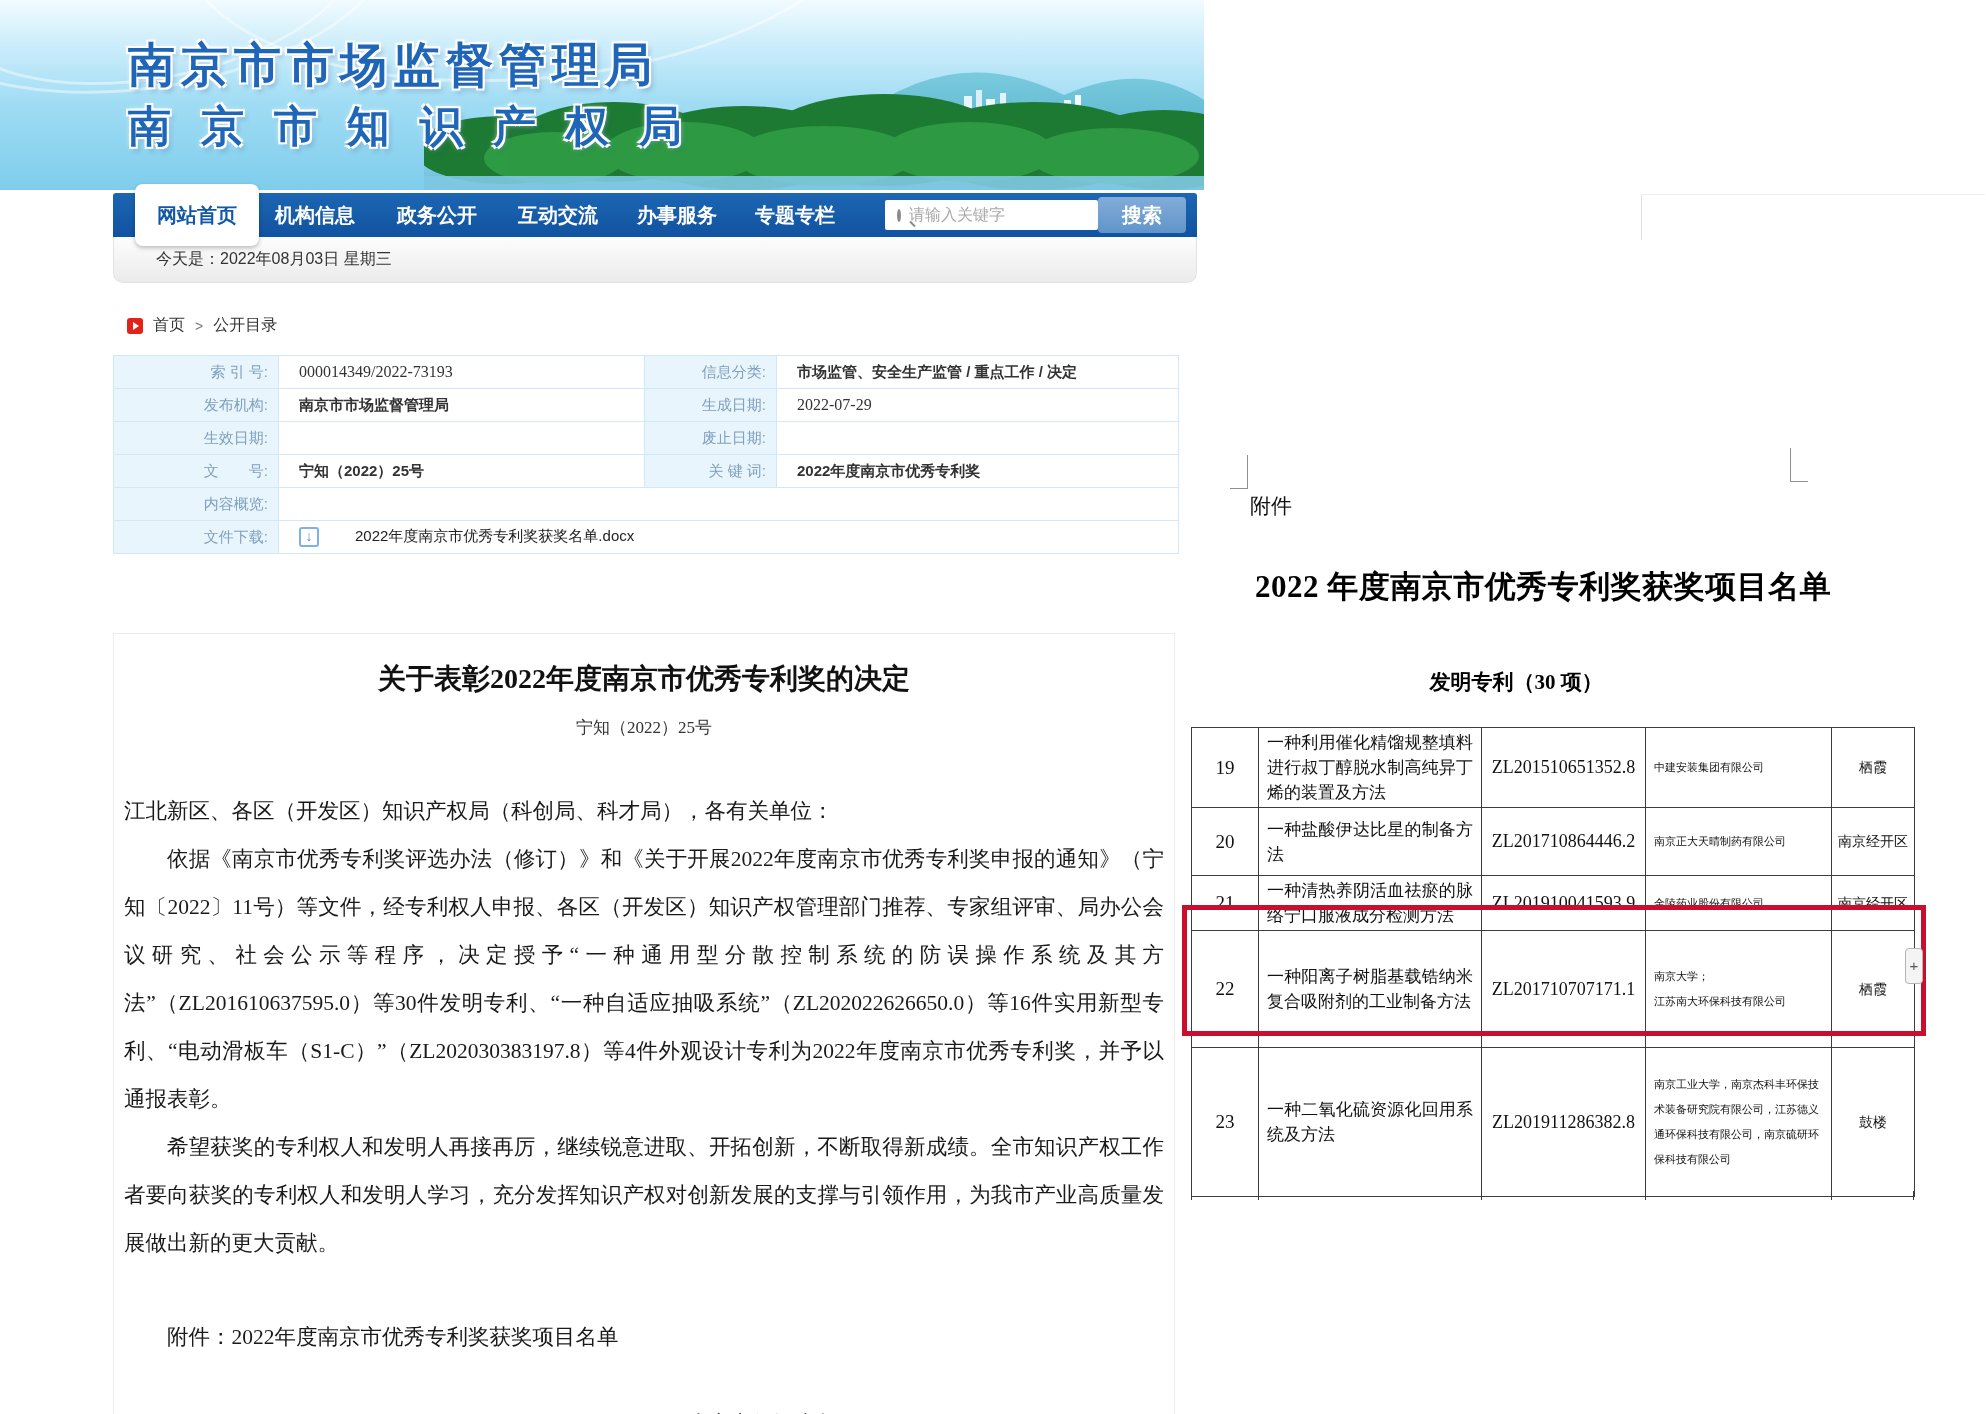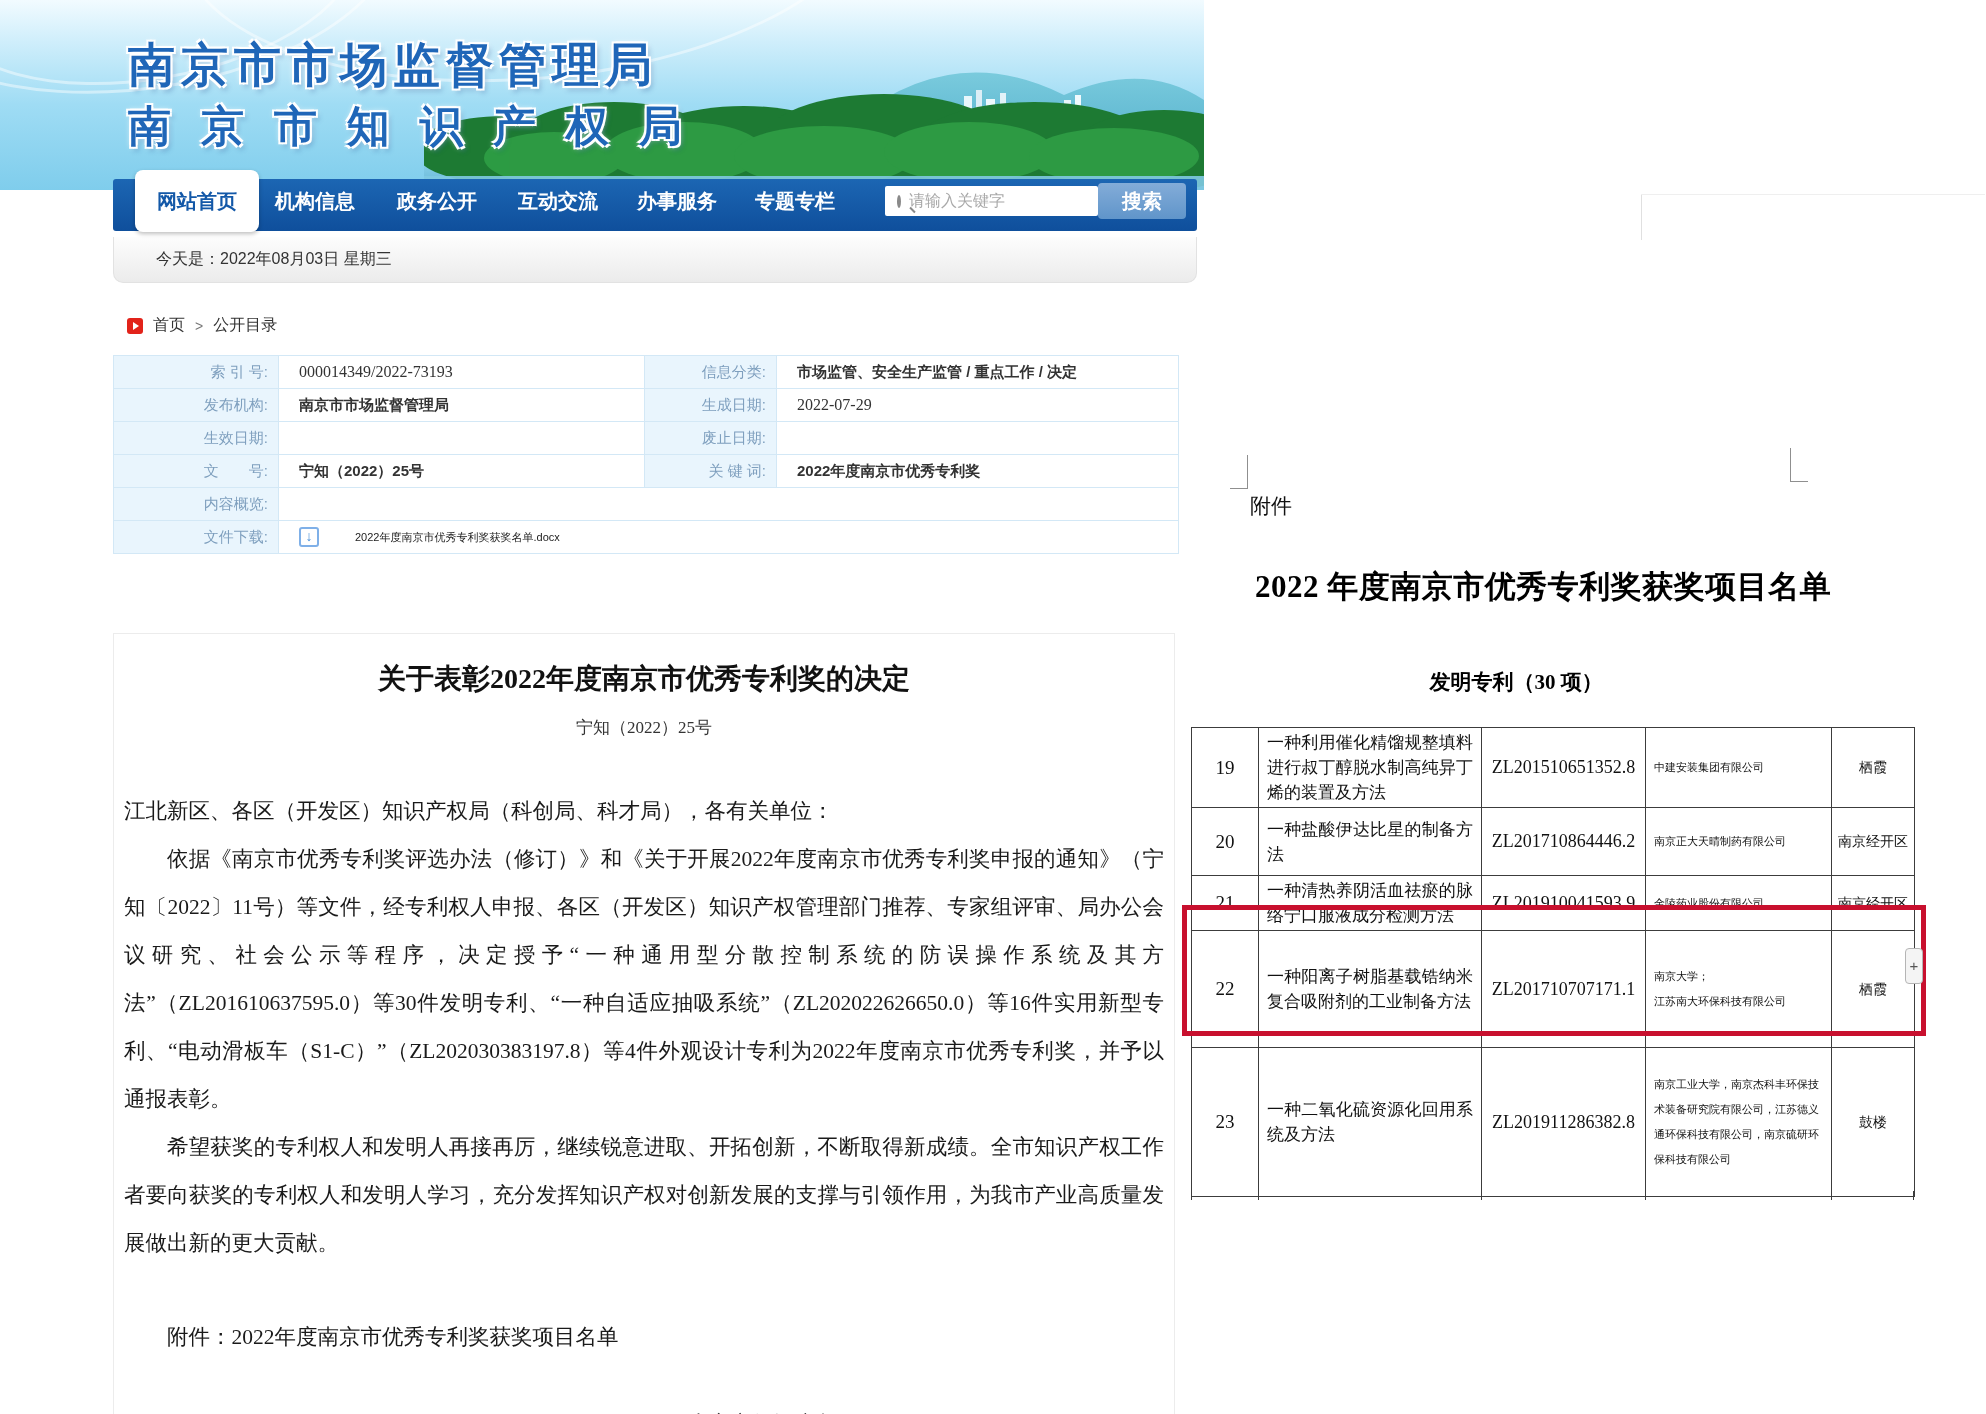--- a/index.html
+++ b/index.html
@@ -19,21 +19,21 @@
   .arc2 { width:700px; height:320px; left:180px; top:-240px; transform:rotate(-5deg); border-color:rgba(255,255,255,.35); }
   .arc3 { width:420px; height:200px; left:-60px; top:-120px; transform:rotate(-10deg); border-color:rgba(255,255,255,.3); }
   .banner-scenery { position:absolute; right:0; bottom:0; }
   .banner-text { position:absolute; left:128px; top:34px; color:#1f66b8; font-weight:bold; line-height:1.3;
     text-shadow:2px 2px 0 #fff,-2px -2px 0 #fff,2px -2px 0 #fff,-2px 2px 0 #fff,0 0 6px #fff,3px 4px 5px rgba(20,70,140,.35); }
   .banner-line1 { font-size:47px; letter-spacing:6px; }
   .banner-line2 { font-size:43px; letter-spacing:9px; margin-top:4px; }
 
   
   .nav {
-    position:absolute; left:113px; top:179px; width:1084px; height:52px;
+    position:absolute; left:113px; top:193px; width:1084px; height:52px;
     background:linear-gradient(180deg,#1c66b3 0%,#0f4f9c 100%);
     border-radius:3px;
   }
   .tab-active {
     position:absolute; left:22px; top:-9px; width:124px; height:62px; background:#fff;
     border-radius:8px; box-shadow:0 2px 4px rgba(0,0,0,.25);
     display:flex; align-items:center; justify-content:center;
     color:#1358a8; font-size:20px; font-weight:bold; z-index:3; cursor:pointer;
   }
   .nav-item { position:absolute; top:0; height:44px; line-height:44px; color:#fff; font-size:20px; font-weight:bold; cursor:pointer; }
@@ -69,21 +69,21 @@
   .crumb-link { cursor:pointer; }
 
   
   .meta-table { position:absolute; left:113px; top:355px; width:1065px; border-collapse:collapse; table-layout:fixed; }
   .meta-table td { border:1px solid #d3e8f6; height:33px; overflow:hidden; white-space:nowrap; }
   .meta-table td.lbl { background:#e9f5fd; color:#7e9fbe; text-align:right; padding-right:10px; font-size:15px; }
   .meta-table td.val { padding-left:20px; color:#333; font-weight:bold; font-size:15px; }
   .meta-table td.valn { font-weight:normal; font-family:"Liberation Serif",serif; font-size:16px; }
   .dl-icon { display:inline-block; width:20px; height:20px; border:2px solid #7fb0e8; border-radius:3px; position:relative; vertical-align:middle; margin-right:36px; }
   .dl-icon::after { content:"↓"; position:absolute; left:0; top:-1px; width:16px; text-align:center; color:#4a90d9; font-size:14px; font-weight:bold; }
-  .dl-name { font-weight:normal !important; color:#222; font-size:11px; cursor:pointer; }
+  .dl-name { font-weight:normal !important; color:#222; font-size:15px; cursor:pointer; }
 
   
   .article {
     position:absolute; left:113px; top:633px; width:1062px; height:800px; background:#fff;
     border:1px solid #ececec; font-family:"Liberation Serif",serif; color:#1a1a1a;
   }
   .article-title { font-size:28px; font-weight:bold; text-align:center; margin-top:26px; color:#111; }
   .doc-no { font-size:17px; text-align:center; margin-top:18px; color:#333; }
   .doc-body { margin-top:48px; padding:0 10px; font-size:21.5px; line-height:48px; text-align:justify; }
   .doc-body p { margin:0; }

